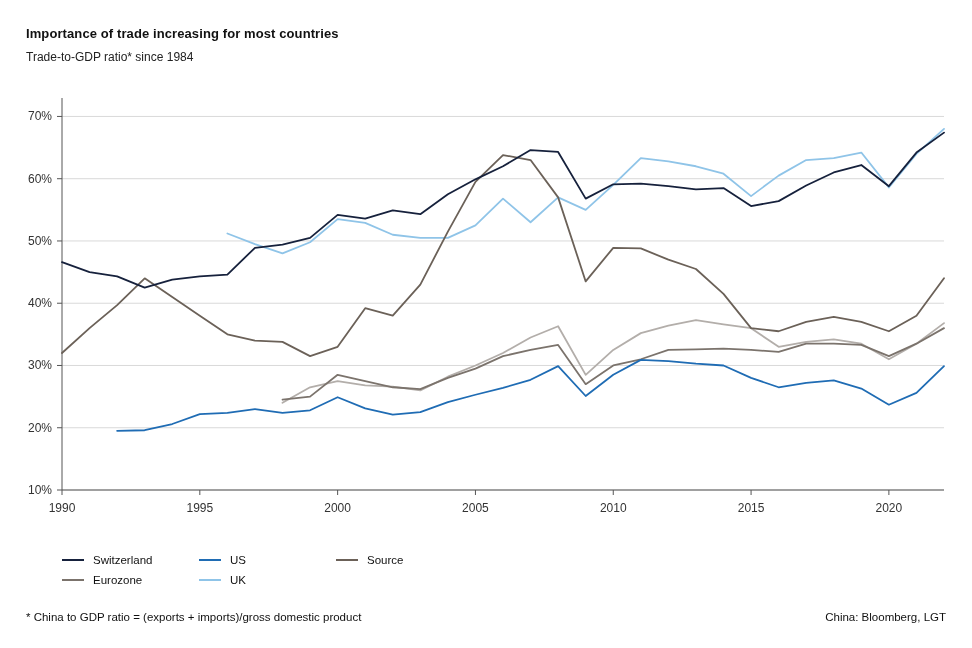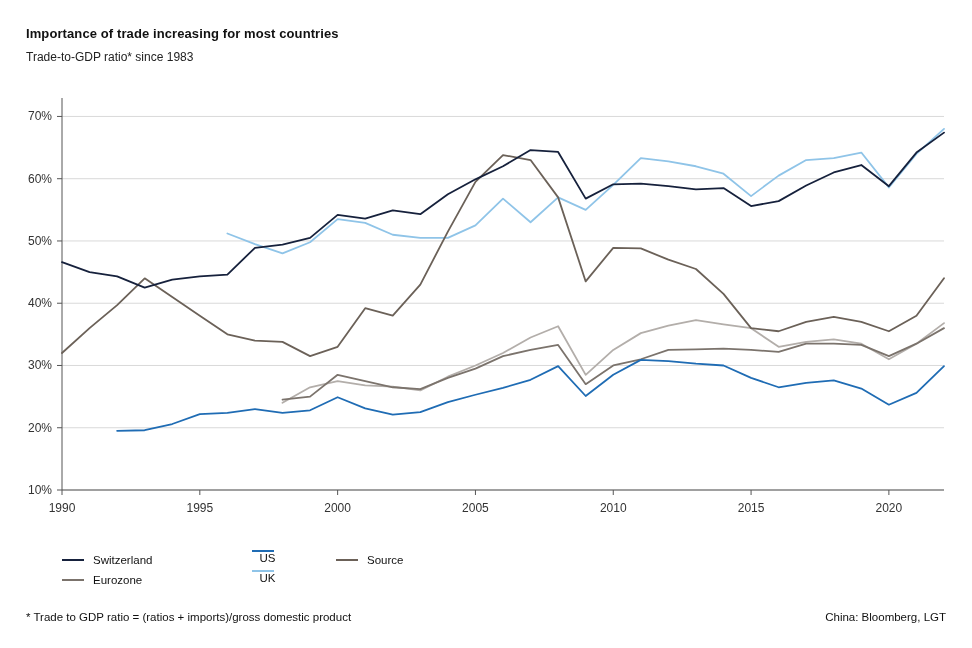--- a/index.html
+++ b/index.html
@@ -64,21 +64,21 @@
     align-items: flex-end;
     height: 20px;
   }
   .legend-item {
     display: flex;
     flex-direction: row;
     align-items: center;
     height: 20px;
   }
   .legend-item.c0 { width: 137px; }
-  .legend-item.c1 { width: 137px; flex-direction: column; }
+  .legend-item.c1 { width: 137px; }
   .legend-item.c2 { width: 200px; }
   .swatch {
     width: 22px;
     height: 2px;
     margin-right: 9px;
     flex: 0 0 auto;
   }
   .legend-label {
     white-space: nowrap;
     font-size: 11.5px;
@@ -102,21 +102,21 @@
     font-size: 12px;
     fill: #333333;
   }
 </style>
 </head>
 <body>
 
 <div id="chart-root">
 
   <div class="title">Importance of trade increasing for most countries</div>
-  <div class="subtitle">Trade-to-GDP ratio* since 1983</div>
+  <div class="subtitle">Trade-to-GDP ratio* since 1984</div>
 
   <div class="plot-wrap">
     <svg class="plot" width="972" height="648" id="plot-svg">
         <line x1="62" x2="944" y1="486" y2="486" stroke="#d9d9d9" stroke-width="1"></line>
         <line x1="62" x2="944" y1="423.741935483871" y2="423.741935483871" stroke="#d9d9d9" stroke-width="1"></line>
         <line x1="62" x2="944" y1="361.48387096774195" y2="361.48387096774195" stroke="#d9d9d9" stroke-width="1"></line>
         <line x1="62" x2="944" y1="299.2258064516129" y2="299.2258064516129" stroke="#d9d9d9" stroke-width="1"></line>
         <line x1="62" x2="944" y1="236.96774193548387" y2="236.96774193548387" stroke="#d9d9d9" stroke-width="1"></line>
         <line x1="62" x2="944" y1="174.70967741935488" y2="174.70967741935488" stroke="#d9d9d9" stroke-width="1"></line>
         <line x1="62" x2="944" y1="112.4516129032258" y2="112.4516129032258" stroke="#d9d9d9" stroke-width="1"></line>
@@ -179,16 +179,16 @@
         <span class="swatch" style="background:#7b736c"></span>
         <span class="legend-label">Eurozone</span>
       </div>
       <div class="legend-item c1">
         <span class="swatch" style="background:#8fc4e8"></span>
         <span class="legend-label">UK</span>
       </div>
     </div>
   </div>
 
-  <div class="footnote">* Trade to GDP ratio = (ratios + imports)/gross domestic product</div>
+  <div class="footnote">* China to GDP ratio = (exports + imports)/gross domestic product</div>
   <div class="source">China: Bloomberg, LGT</div>
 
 </div>
 
 </body></html>

